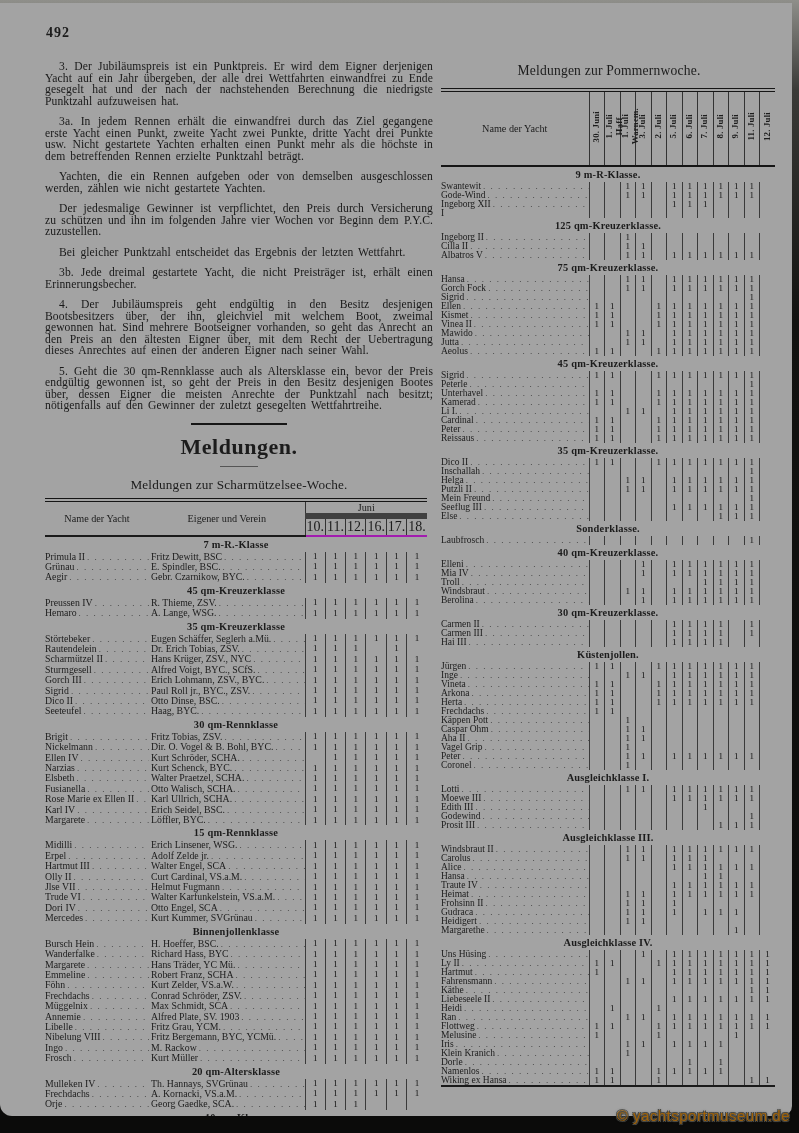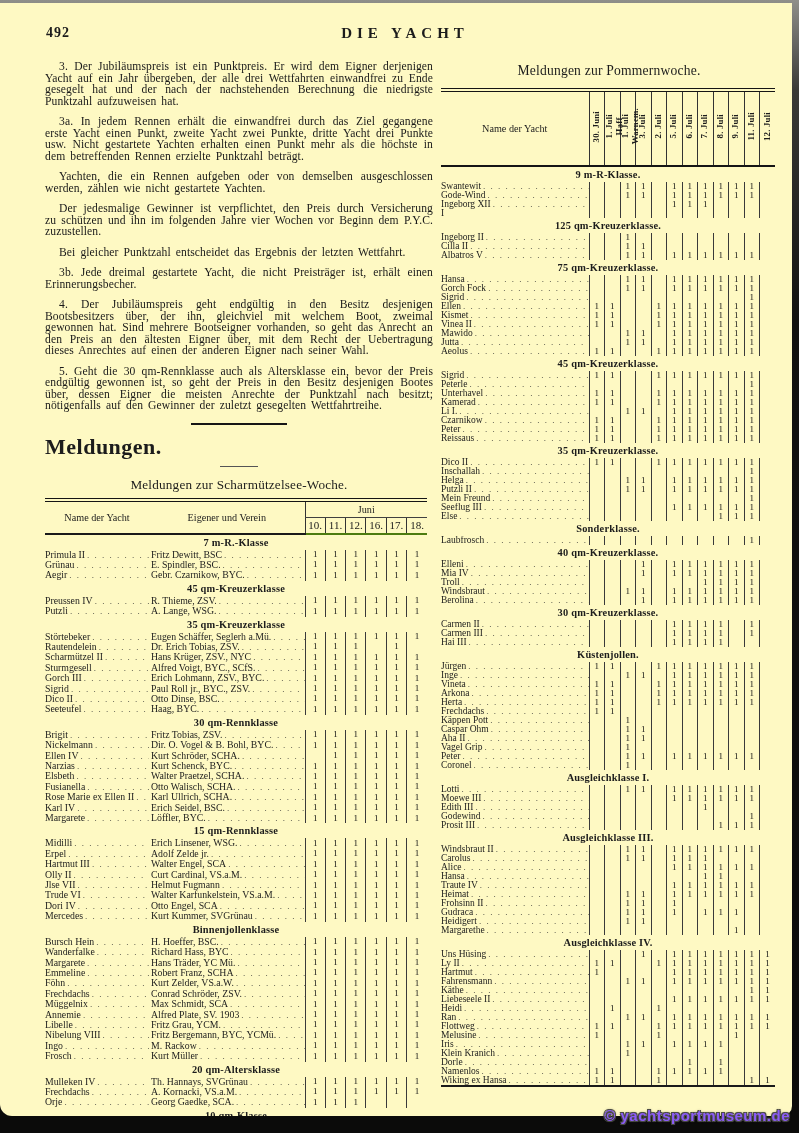--- a/index.html
+++ b/index.html
@@ -1,54 +1,54 @@
 <!DOCTYPE html>
 <html><head>
 <meta charset="utf-8">
 <style>
   * { margin:0; padding:0; box-sizing:border-box; }
   html,body { width:799px; height:1133px; overflow:hidden; }
   body { background:linear-gradient(180deg,#8f8f8a 0,#3a3a37 90px,#121210 320px,#0b0b0a 100%);
          font-family:"Liberation Serif", serif; color:#1c1c1c; }
-  .page { position:absolute; left:0; top:3px; right:7px; bottom:17px; background:#fef9c3;
+  .page { position:absolute; left:0; top:3px; right:7px; bottom:17px; background:#a3a3a3;
           border-bottom-left-radius:12px; border-bottom-right-radius:10px; overflow:hidden; }
   .scan-bottom { position:absolute; left:0; bottom:0; width:100%; height:17px; background:#0b0b0a; }
   .watermark { position:absolute; right:9px; bottom:9px; z-index:5;
-               font-family:"Liberation Sans", sans-serif; font-weight:bold; font-size:15px;
-               color:#8b5cf6; text-shadow:-1px -1px 0 #4a4a45, 1px -1px 0 #4a4a45,
+               font-family:"Liberation Sans", sans-serif; font-weight:normal; font-size:15px;
+               color:#a16207; text-shadow:-1px -1px 0 #4a4a45, 1px -1px 0 #4a4a45,
                -1px 1px 0 #4a4a45, 1px 1px 0 #4a4a45, 0 0 3px #333; letter-spacing:.5px; }
 
   .header { position:absolute; top:22px; left:46px; right:28px; height:20px; }
   .pageno { position:absolute; left:0; top:0; font-weight:bold; font-size:14px; letter-spacing:1px; }
   .journal-title { text-align:center; font-weight:bold; font-size:15px; letter-spacing:5px; }
 
   .col-left  { position:absolute; left:45px;  top:58px; width:388px; overflow:hidden; }
   .col-right { position:absolute; left:441px; top:54px; width:336px; overflow:hidden; }
 
   
   #intro p { font-size:11.6px; line-height:11.5px; text-align:justify; text-indent:14px;
              letter-spacing:.1px; word-spacing:2px; color:#191919; }
   #intro p + p { margin-top:9px; }
   .divider { width:96px; height:2px; background:#161616; margin:11px auto 9px; }
 
-  .meldungen-h1 { font-size:22px; font-weight:bold; letter-spacing:.5px; margin-top:2px; }
+  .meldungen-h1 { text-align:center; font-size:22px; font-weight:bold; letter-spacing:.5px; margin-top:2px; }
   .h1-rule { width:38px; height:1px; background:#555; margin:6px auto 10px; }
   .table-title { text-align:center; font-weight:normal; font-size:13.2px; margin-bottom:5px; letter-spacing:.2px; }
   .rt-title { margin-top:6px; margin-bottom:9px; font-size:13.6px; }
 
   table { border-collapse:collapse; table-layout:fixed; }
   
   .lt { width:382px; border-top:4px double #151515; border-bottom:2px solid #1a1a1a; }
   .lt col.w-name  { width:104px; }
   .lt col.w-owner { width:156px; }
   .lt col.w-mark  { width:20.3px; }
   .lt thead th { font-weight:normal; font-size:10.2px; }
   .lt .th-name, .lt .th-owner { border-bottom:2px solid #1a1a1a; height:34px; vertical-align:middle; }
-  .lt .th-month { border-bottom:1px solid #404040; border-left:1px solid #333; height:16px; }
-  .lt .th-date  { border-bottom:2px solid #4d7c0f; border-left:1px solid #333; height:15px; font-size:11px; }
+  .lt .th-month { border-bottom:6px solid #404040; border-left:1px solid #333; height:16px; }
+  .lt .th-date  { border-bottom:2px solid #a21caf; border-left:1px solid #333; height:15px; font-size:14px; }
   .lt td { font-size:9.8px; line-height:9.4px; height:9.4px; vertical-align:middle; }
   
   .rt { width:334px; border-top:4px double #151515; border-bottom:2px solid #1a1a1a; }
   .rt col.w-rname { width:148px; }
   .rt col.w-rmark { width:15.5px; }
   .rt thead th { border-bottom:2.5px solid #151515; font-weight:normal; }
   .rt .th-rname { font-size:10.2px; vertical-align:middle; height:76px; }
   .rt .th-rdate { border-left:1px solid #333; vertical-align:middle; }
   .vert { writing-mode:vertical-rl; transform:rotate(180deg); white-space:pre-line;
           font-size:8.8px; font-weight:bold; line-height:1.1; display:inline-block;
@@ -64,21 +64,20 @@
   .nm .dots::before { content:". . . . . . . . . . . . . . . . . . . . . . . . . . . . . . . . . . . . . . . . . . . . . . . ."; letter-spacing:1.5px; padding-left:2px; font-size:9px; }
   td.c-owner .nm { padding-left:2px; }
 </style>
 </head>
 <body>
 
 <div class="page">
 
   <div class="header">
     <span class="pageno">492</span>
-    <div class="journal-title">DIE YACHT</div>
   </div>
 
   <div class="col-left">
     <div id="intro">
         <p>3. Der Jubiläumspreis ist ein Punktpreis.  Er wird dem Eigner derjenigen Yacht auf ein Jahr übergeben, der alle drei Wettfahrten einwandfrei zu Ende gesegelt hat und der nach der nachstehenden Berechnung die niedrigste Punktzahl aufzuweisen hat.</p>
         <p>3a. In jedem Rennen erhält die einwandfrei durch das Ziel gegangene erste Yacht einen Punkt, zweite Yacht zwei Punkte, dritte Yacht drei Punkte usw.  Nicht gestartete Yachten erhalten einen Punkt mehr als die höchste in dem betreffenden Rennen erzielte Punktzahl beträgt.</p>
         <p>Yachten, die ein Rennen aufgeben oder von demselben ausgeschlossen werden, zählen wie nicht gestartete Yachten.</p>
         <p>Der jedesmalige Gewinner ist verpflichtet, den Preis durch Versicherung zu schützen und ihn im folgenden Jahre vier Wochen vor Beginn dem P.Y.C. zuzustellen.</p>
         <p>Bei gleicher Punktzahl entscheidet das Ergebnis der letzten Wettfahrt.</p>
         <p>3b. Jede dreimal gestartete Yacht, die nicht Preisträger ist, erhält einen Erinnerungsbecher.</p>
@@ -199,21 +198,21 @@
             <td class="mark">1</td>
             <td class="mark">1</td>
             <td class="mark">1</td>
             <td class="mark">1</td>
             <td class="mark">1</td>
             <td class="mark">1</td>
           </tr>
           <tr>
             <td class="c-name">
               <div class="nm">
-                <span class="txt">Putzli</span>
+                <span class="txt">Hemaro</span>
                 <span class="dots"></span>
               </div>
             </td>
             <td class="c-owner">
               <div class="nm">
                 <span class="txt">A. Lange, WSG.</span>
                 <span class="dots"></span>
               </div>
             </td>
             <td class="mark">1</td>
@@ -1551,21 +1550,21 @@
             <td class="mark">1</td>
             <td class="mark">1</td>
             <td class="mark">1</td>
             <td class="mark">1</td>
             <td class="mark">1</td>
             <td class="mark"></td>
           </tr>
           <tr>
             <td class="c-name">
               <div class="nm">
-                <span class="txt">Czarnikow</span>
+                <span class="txt">Cardinal</span>
                 <span class="dots"></span>
               </div>
             </td>
             <td class="mark">1</td>
             <td class="mark">1</td>
             <td class="mark"></td>
             <td class="mark"></td>
             <td class="mark">1</td>
             <td class="mark">1</td>
             <td class="mark">1</td>

